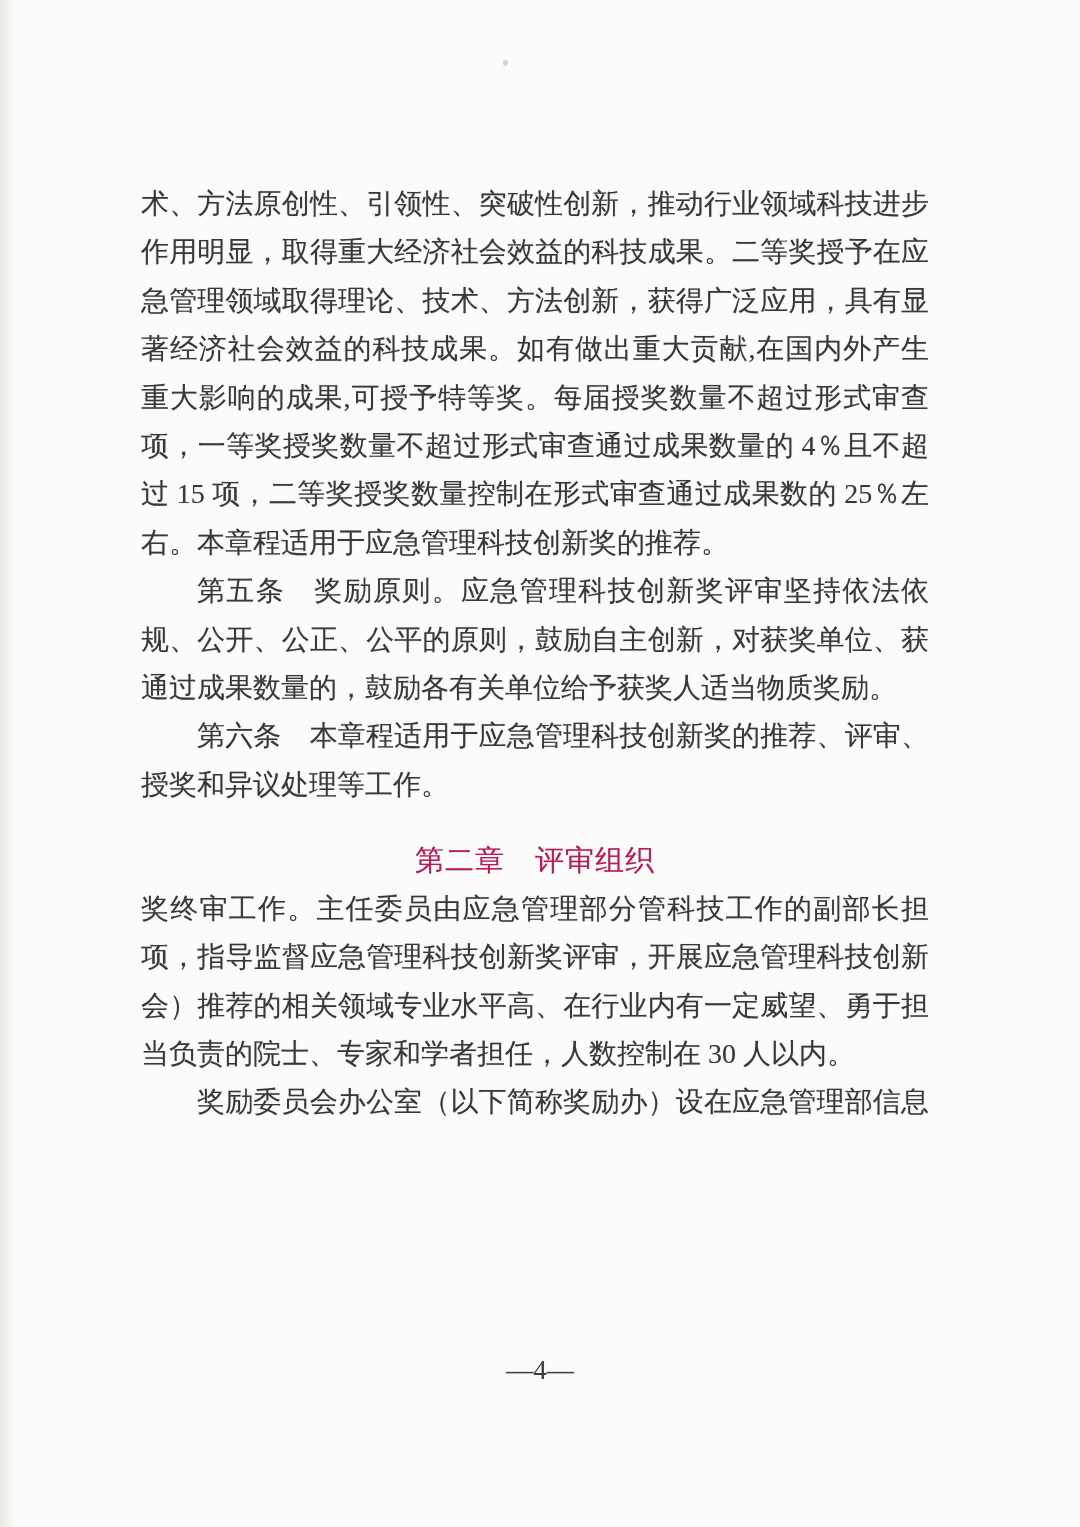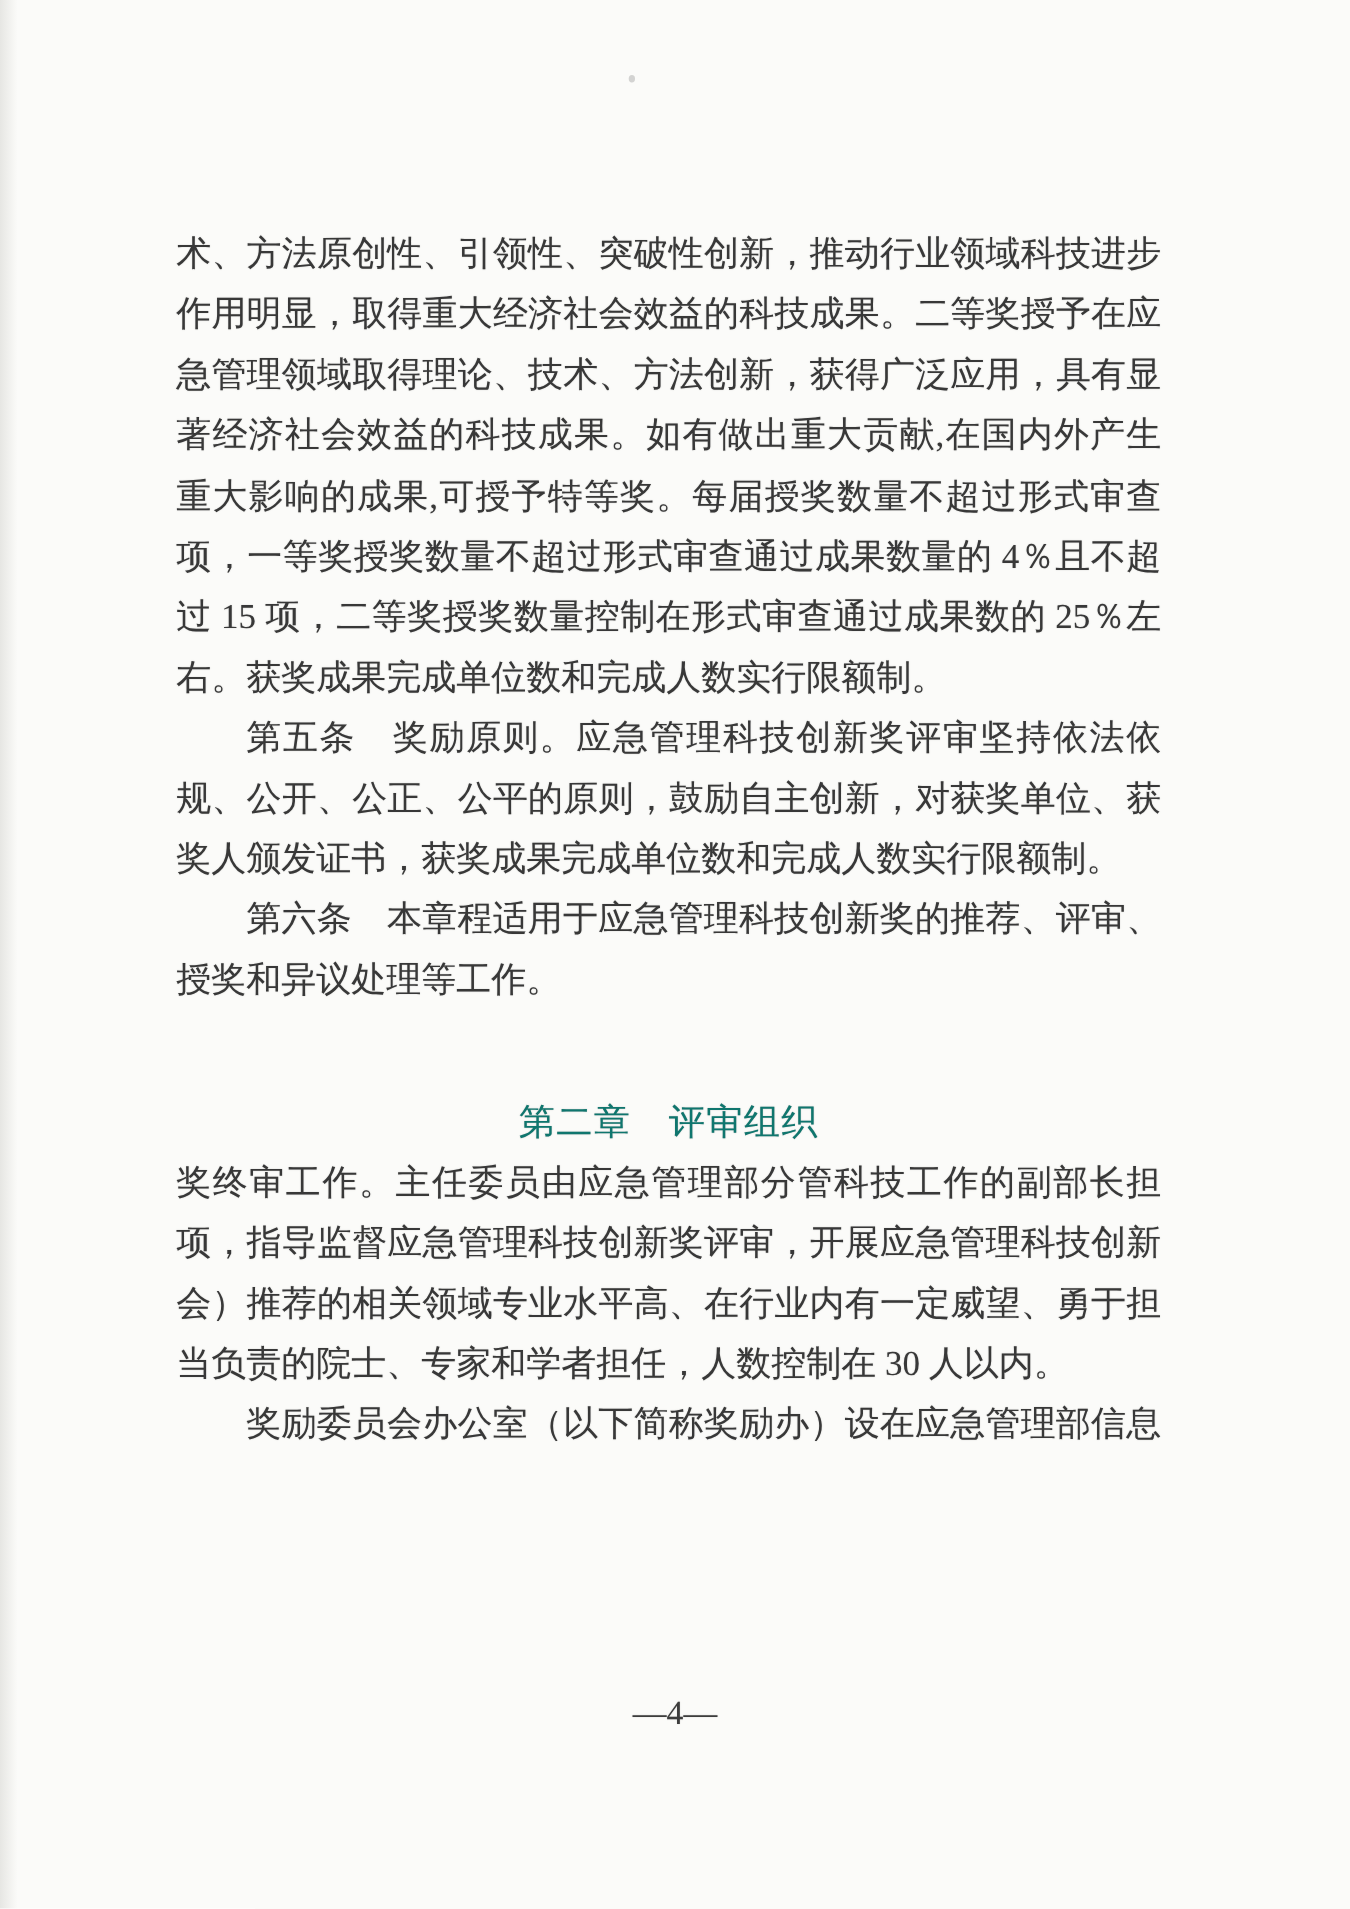--- a/index.html
+++ b/index.html
@@ -35,23 +35,23 @@
     white-space:normal;
   }
   .line.no-stretch{
     text-align-last:left;
   }
   .line.indent-2{
     padding-left:56px;
   }
   .heading{
     font-size:29px;
-    color:#0f766e;
+    color:#be185d;
     line-height:48.4px;
-    margin-top:65px;
+    margin-top:27px;
     text-align:left;
     text-align-last:center;
     letter-spacing:1px;
     text-shadow:0 0 1px rgba(70,70,70,0.35);
   }
   .page-number{
     position:absolute;left:0;right:0;top:1350px;
     text-align:center;
     font-size:27px;
     line-height:40px;
@@ -68,24 +68,24 @@
 
   <main class="content">
 
   <div class="line">术、方法原创性、引领性、突破性创新，推动行业领域科技进步</div>
       <div class="line">作用明显，取得重大经济社会效益的科技成果。二等奖授予在应</div>
       <div class="line">急管理领域取得理论、技术、方法创新，获得广泛应用，具有显</div>
       <div class="line">著经济社会效益的科技成果。如有做出重大贡献,在国内外产生</div>
       <div class="line">重大影响的成果,可授予特等奖。每届授奖数量不超过形式审查</div>
       <div class="line">项，一等奖授奖数量不超过形式审查通过成果数量的 4％且不超</div>
       <div class="line">过 15 项，二等奖授奖数量控制在形式审查通过成果数的 25％左</div>
-      <div class="line no-stretch">右。获奖成果完成单位数和完成人数实行限额制。</div>
+      <div class="line no-stretch">右。本章程适用于应急管理科技创新奖的推荐。</div>
       <div class="line indent-2">第五条　奖励原则。应急管理科技创新奖评审坚持依法依</div>
       <div class="line">规、公开、公正、公平的原则，鼓励自主创新，对获奖单位、获</div>
-      <div class="line no-stretch">奖人颁发证书，获奖成果完成单位数和完成人数实行限额制。</div>
+      <div class="line no-stretch">通过成果数量的，鼓励各有关单位给予获奖人适当物质奖励。</div>
       <div class="line indent-2">第六条　本章程适用于应急管理科技创新奖的推荐、评审、</div>
       <div class="line no-stretch">授奖和异议处理等工作。</div>
       <div class="heading">第二章　评审组织</div>
       <div class="line">奖终审工作。主任委员由应急管理部分管科技工作的副部长担</div>
       <div class="line">项，指导监督应急管理科技创新奖评审，开展应急管理科技创新</div>
       <div class="line">会）推荐的相关领域专业水平高、在行业内有一定威望、勇于担</div>
       <div class="line no-stretch">当负责的院士、专家和学者担任，人数控制在 30 人以内。</div>
       <div class="line indent-2">奖励委员会办公室（以下简称奖励办）设在应急管理部信息</div>
     </main>
 

